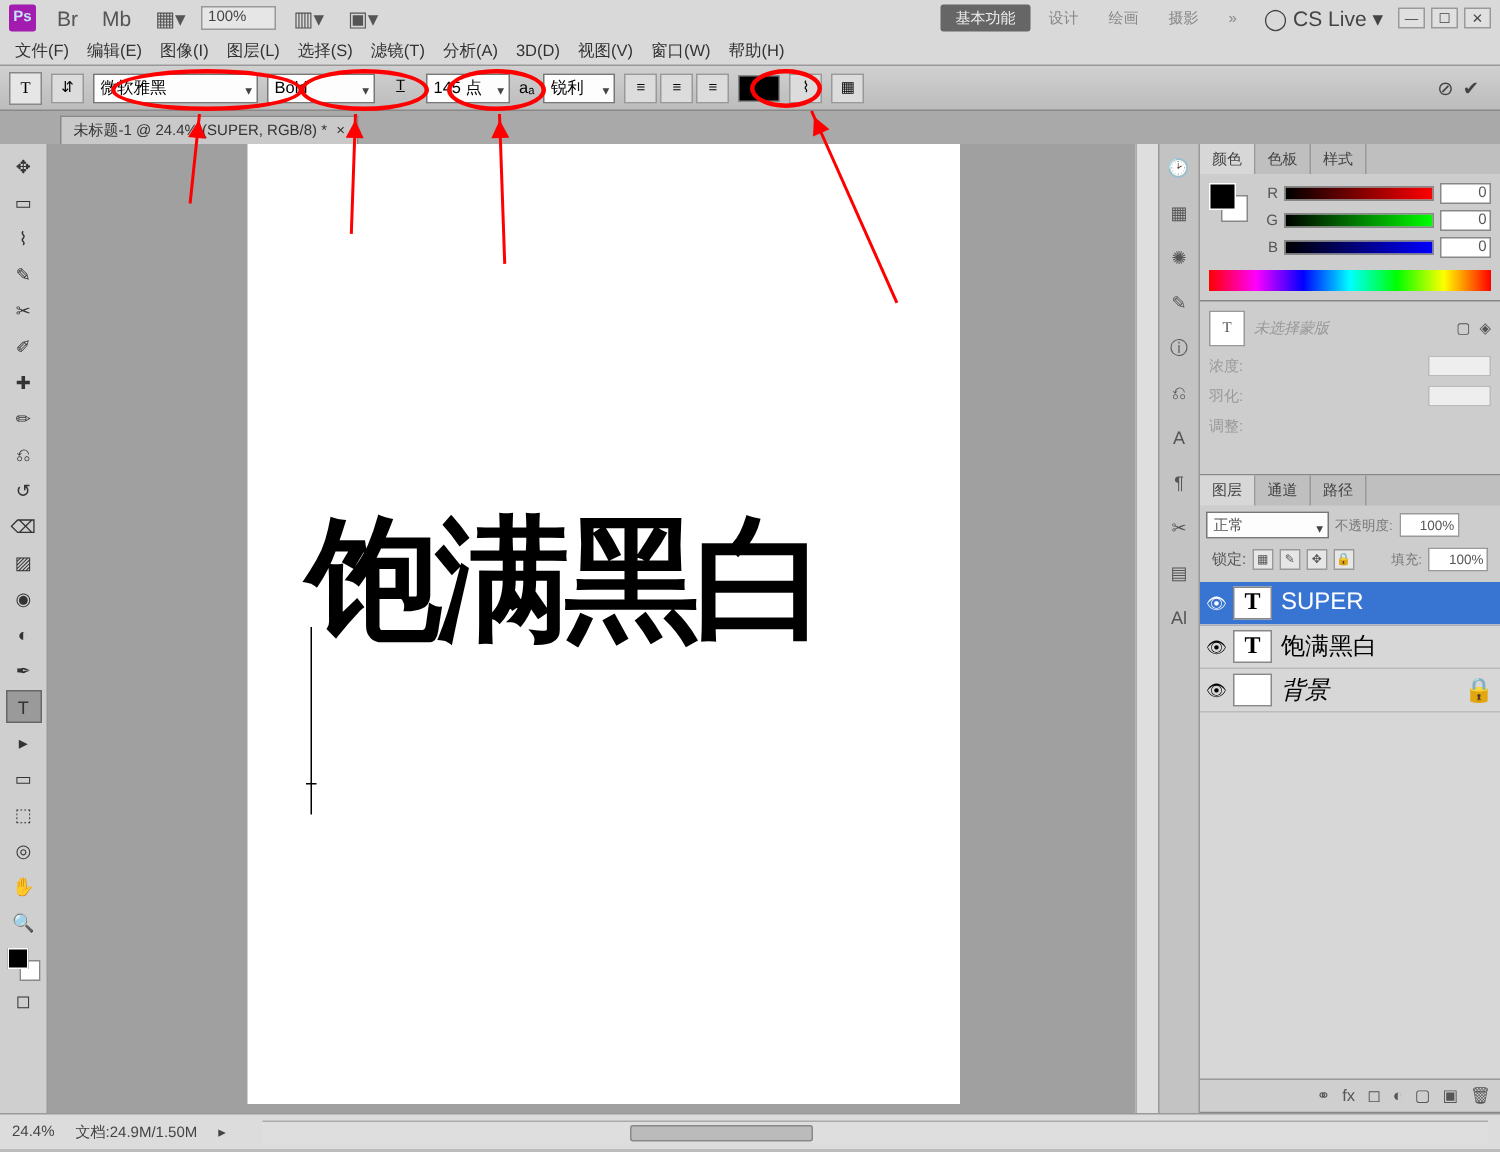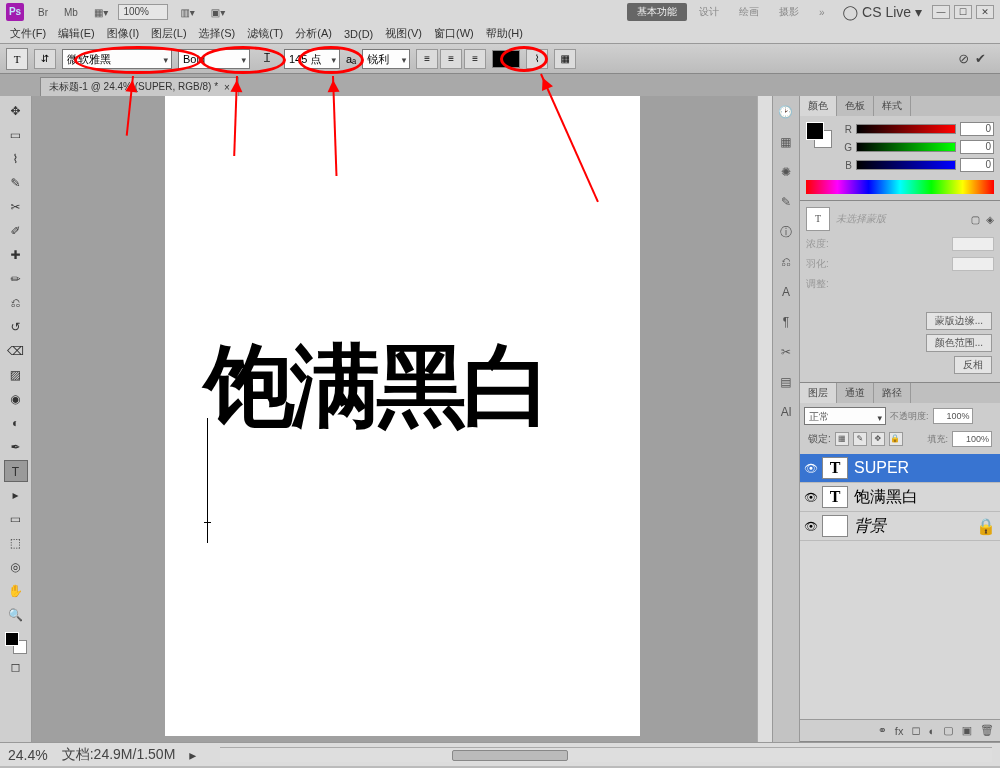--- a/index.html
+++ b/index.html
@@ -1,19 +1,19 @@
 <!DOCTYPE html>
 <html><head>
 <meta charset="utf-8">
 <style>
 * { margin: 0; padding: 0; box-sizing: border-box; font-family: "Microsoft YaHei", Arial, sans-serif; }
 body { width: 1000px; height: 768px; background: #bbbbbb; overflow: hidden; position: relative; }
 .titlebar { height: 24px; background: #d9d9d9; display: flex; align-items: center; padding: 0 6px; font-size: 11px; color: #444; }
 .ps-icon { width: 18px; height: 18px; background: #a21caf; color: #c2e6f8; font-weight: bold; font-size: 10px; text-align: center; line-height: 18px; border-radius: 2px; margin-right: 8px; }
-.title-btn { display: inline-block; padding: 2px 6px; margin-right: 4px; font-size: 10px; color: #555; }
+.title-btn { display: inline-block; padding: 2px 6px; margin-right: 4px; font-size: 14px; color: #555; }
 .title-dd { width: 50px; height: 16px; background: #e6e6e6; border: 1px solid #999; font-size: 10px; padding: 0 4px; line-height: 14px; display: inline-block; margin-right: 6px; }
 .titlebar-right { margin-left: auto; display: flex; gap: 4px; align-items: center; }
 .workspace-btn { background: #666; color: #eee; font-size: 10px; padding: 2px 10px; border-radius: 2px; }
 .workspace-lite { color: #888; font-size: 10px; padding: 2px 8px; }
 .cslive { font-size: 14px; color: #444; padding: 2px 6px; }
 .win-ctrl { width: 18px; height: 14px; border: 1px solid #999; background: #e0e0e0; font-size: 9px; text-align: center; line-height: 12px; }
 .menubar { height: 20px; background: #d9d9d9; display: flex; align-items: center; padding: 0 4px; font-size: 11px; color: #333; border-bottom: 1px solid #999; }
 .menubar span { padding: 0 6px; cursor: default; }
 .optionbar { height: 30px; background: linear-gradient(#d0d0d0,#bcbcbc); border-bottom: 1px solid #888; display: flex; align-items: center; padding: 0 6px; gap: 6px; font-size: 11px; }
 .opt-toolind { width: 22px; height: 22px; border: 1px solid #888; background: #e6e6e6; text-align: center; line-height: 20px; font-family: serif; }
@@ -55,21 +55,21 @@
 .color-row .val { width: 34px; height: 14px; border: 1px solid #888; background: #fff; text-align: right; padding: 0 2px; line-height: 12px; }
 .slider.r { background: linear-gradient(to right,#000,#f00); }
 .slider.g { background: linear-gradient(to right,#000,#0f0); }
 .slider.b { background: linear-gradient(to right,#000,#00f); }
 .hue { height: 14px; background: linear-gradient(to right, red, magenta, blue, cyan, lime, yellow, red); margin-top: 4px; }
 .mini-btn { display: inline-block; background: #e4e4e4; border: 1px solid #999; padding: 1px 8px; font-size: 10px; margin: 2px; }
 .layer-row { display: flex; align-items: center; padding: 3px 4px; gap: 6px; border-bottom: 1px solid #bbb; }
 .layer-row.sel { background: #3874d1; color: #fff; }
 .eye { width: 12px; font-size: 11px; }
 .lthumb { width: 26px; height: 22px; background: #fff; border: 1px solid #888; text-align: center; line-height: 20px; font-family: serif; font-weight: bold; color: #000; }
-.statusbar { height: 24px; background: #dcdcdc; display: flex; align-items: center; padding: 0 8px; font-size: 14px; color: #444; gap: 14px; border-top: 1px solid #999; }
+.statusbar { height: 24px; background: #dcdcdc; display: flex; align-items: center; padding: 0 8px; font-size: 10px; color: #444; gap: 14px; border-top: 1px solid #999; }
 .red-ellipse { position: absolute; border: 3px solid #f00; border-radius: 50%; pointer-events: none; }
 .red-arrow { position: absolute; width: 2px; background: #f00; transform-origin: top center; pointer-events: none; }
 .red-arrow::after { content: ""; position: absolute; top: -2px; left: -5px; border: 6px solid transparent; border-bottom: 12px solid #f00; }
 .lock-row { display:flex; align-items:center; gap:4px; padding:3px 4px; font-size:10px; color:#555; }
 .lock-row .mini { width:14px;height:14px;border:1px solid #999;background:#e6e6e6;font-size:8px;text-align:center;line-height:12px; }
 </style>
 </head>
 <body>
 
 <div class="titlebar">
@@ -238,25 +238,20 @@
         </div>
         <div style="display:flex;align-items:center;margin-bottom:6px;">
             <span style="color:#999">浓度:</span>
             <div style="margin-left:auto;width:42px;height:14px;border:1px solid #bbb;background:#eee"></div>
           </div>
         <div style="display:flex;align-items:center;margin-bottom:6px;">
             <span style="color:#999">羽化:</span>
             <div style="margin-left:auto;width:42px;height:14px;border:1px solid #bbb;background:#eee"></div>
           </div>
         <div style="margin-bottom:19px;"><span style="color:#999">调整:</span></div>
-        <div style="text-align:right">
-          <div class="mini-btn">蒙版边缘...</div><br>
-          <div class="mini-btn">颜色范围...</div><br>
-          <div class="mini-btn">反相</div>
-        </div>
       </div>
     </div>
 
     <div class="panel" style="flex:1;display:flex;flex-direction:column">
       <div class="ptabs">
         <div class="ptab act">图层</div>
         <div class="ptab">通道</div>
         <div class="ptab">路径</div>
       </div>
       <div class="pbody" style="padding:4px">

